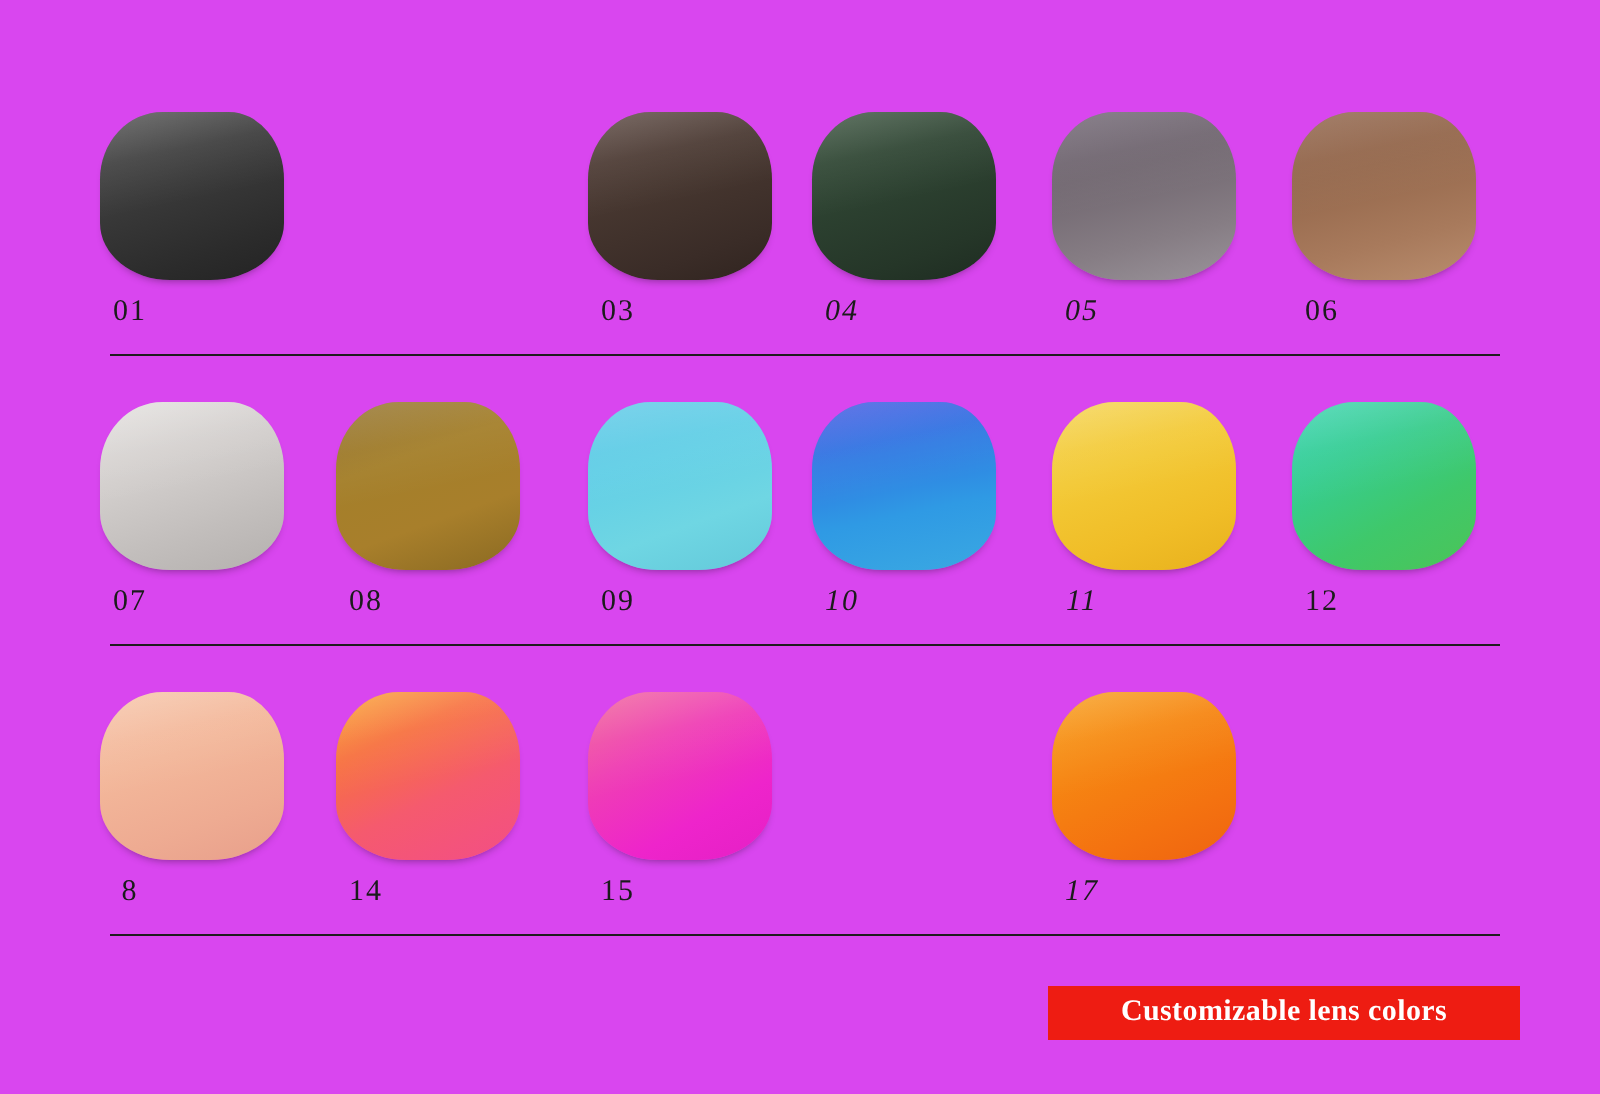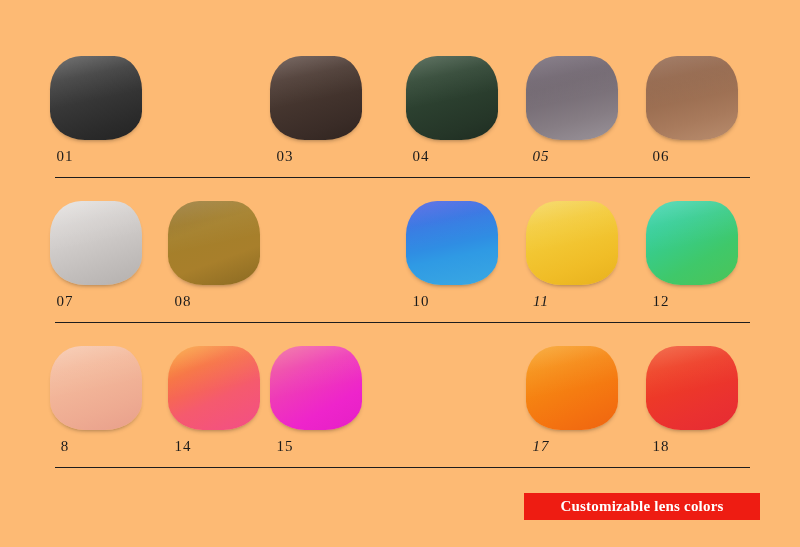--- a/index.html
+++ b/index.html
@@ -29,22 +29,22 @@
   .row-3 { top: 328px; }
 
   .cell {
     position: absolute;
     top: 0;
     width: 118px;
     height: 145px;
   }
   .col-0 { left: 36px; }
   .col-1 { left: 154px; }
-  .col-2 { left: 256px; }
-  .col-3 { left: 392px; }
+  .col-2 { left: 280px; }
+  .col-3 { left: 392px; font-style: italic; }
   .col-4 { left: 512px; font-style: italic; }
   .col-5 { left: 632px; }
 
   
   .lens-wrap {
     position: absolute;
     left: 14px;
     top: 18px;
     width: 92px;
     height: 84px;
@@ -102,21 +102,21 @@
     font-weight: bold;
     font-size: 15px;
     color: #ffffff;
     letter-spacing: 0.2px;
     white-space: nowrap;
   }
 </style>
 </head>
 <body>
 
-<div id="canvas" style="background: #fdba74;">
+<div id="canvas" style="background: #d946ef;">
 
   <div class="row row-1">
     <div class="cell col-0">
       <div class="lens-wrap">
         <div class="lens" style="background: linear-gradient(160deg, rgb(78, 78, 78) 0%, rgb(58, 58, 58) 42%, rgb(43, 43, 43) 78%, rgb(35, 35, 35) 100%);"></div>
       </div>
       <div class="label">01</div>
     </div>
     <div class="cell col-2">
       <div class="lens-wrap">
@@ -150,20 +150,26 @@
         <div class="lens" style="background: linear-gradient(160deg, rgb(227, 224, 222) 0%, rgb(210, 206, 204) 38%, rgb(194, 190, 188) 70%, rgb(180, 176, 174) 100%);"></div>
       </div>
       <div class="label">07</div>
     </div>
     <div class="cell col-1">
       <div class="lens-wrap">
         <div class="lens" style="background: linear-gradient(160deg, rgb(141, 107, 34) 0%, rgb(164, 127, 42) 34%, rgb(168, 127, 43) 66%, rgb(139, 106, 34) 100%);"></div>
       </div>
       <div class="label">08</div>
     </div>
+    <div class="cell col-2">
+      <div class="lens-wrap">
+        <div class="lens" style="background: linear-gradient(160deg, rgb(87, 198, 230) 0%, rgb(98, 207, 230) 34%, rgb(111, 214, 227) 68%, rgb(99, 201, 218) 100%);"></div>
+      </div>
+      <div class="label">09</div>
+    </div>
     <div class="cell col-3">
       <div class="lens-wrap">
         <div class="lens" style="background: linear-gradient(168deg, rgb(58, 79, 224) 0%, rgb(47, 122, 226) 32%, rgb(47, 154, 228) 64%, rgb(58, 168, 226) 100%);"></div>
       </div>
       <div class="label">10</div>
     </div>
     <div class="cell col-4">
       <div class="lens-wrap">
         <div class="lens" style="background: linear-gradient(160deg, rgb(244, 210, 76) 0%, rgb(243, 201, 54) 38%, rgb(240, 189, 39) 72%, rgb(232, 177, 29) 100%);"></div>
       </div>
@@ -194,26 +200,20 @@
       <div class="lens-wrap">
         <div class="lens" style="background: linear-gradient(150deg, rgb(239, 95, 148) 0%, rgb(239, 63, 180) 34%, rgb(238, 36, 203) 70%, rgb(229, 31, 198) 100%);"></div>
       </div>
       <div class="label">15</div>
     </div>
     <div class="cell col-4">
       <div class="lens-wrap">
         <div class="lens" style="background: linear-gradient(155deg, rgb(247, 156, 22) 0%, rgb(246, 134, 18) 36%, rgb(244, 114, 16) 72%, rgb(239, 100, 16) 100%);"></div>
       </div>
       <div class="label">17</div>
-    </div>
-    <div class="cell col-5">
-      <div class="lens-wrap">
-        <div class="lens" style="background: linear-gradient(155deg, rgb(240, 75, 34) 0%, rgb(238, 59, 38) 36%, rgb(234, 49, 48) 72%, rgb(230, 43, 51) 100%);"></div>
-      </div>
-      <div class="label">18</div>
     </div>
   </div>
 
   <div class="divider div-1" style="background: rgb(29, 29, 29);"></div>
   <div class="divider div-2" style="background: rgb(29, 29, 29);"></div>
   <div class="divider div-3" style="background: rgb(29, 29, 29);"></div>
 
   <div class="banner" style="background: rgb(238, 28, 18);">
     <span class="banner-text" style="color: rgb(255, 255, 255);">Customizable lens colors</span>
   </div>

